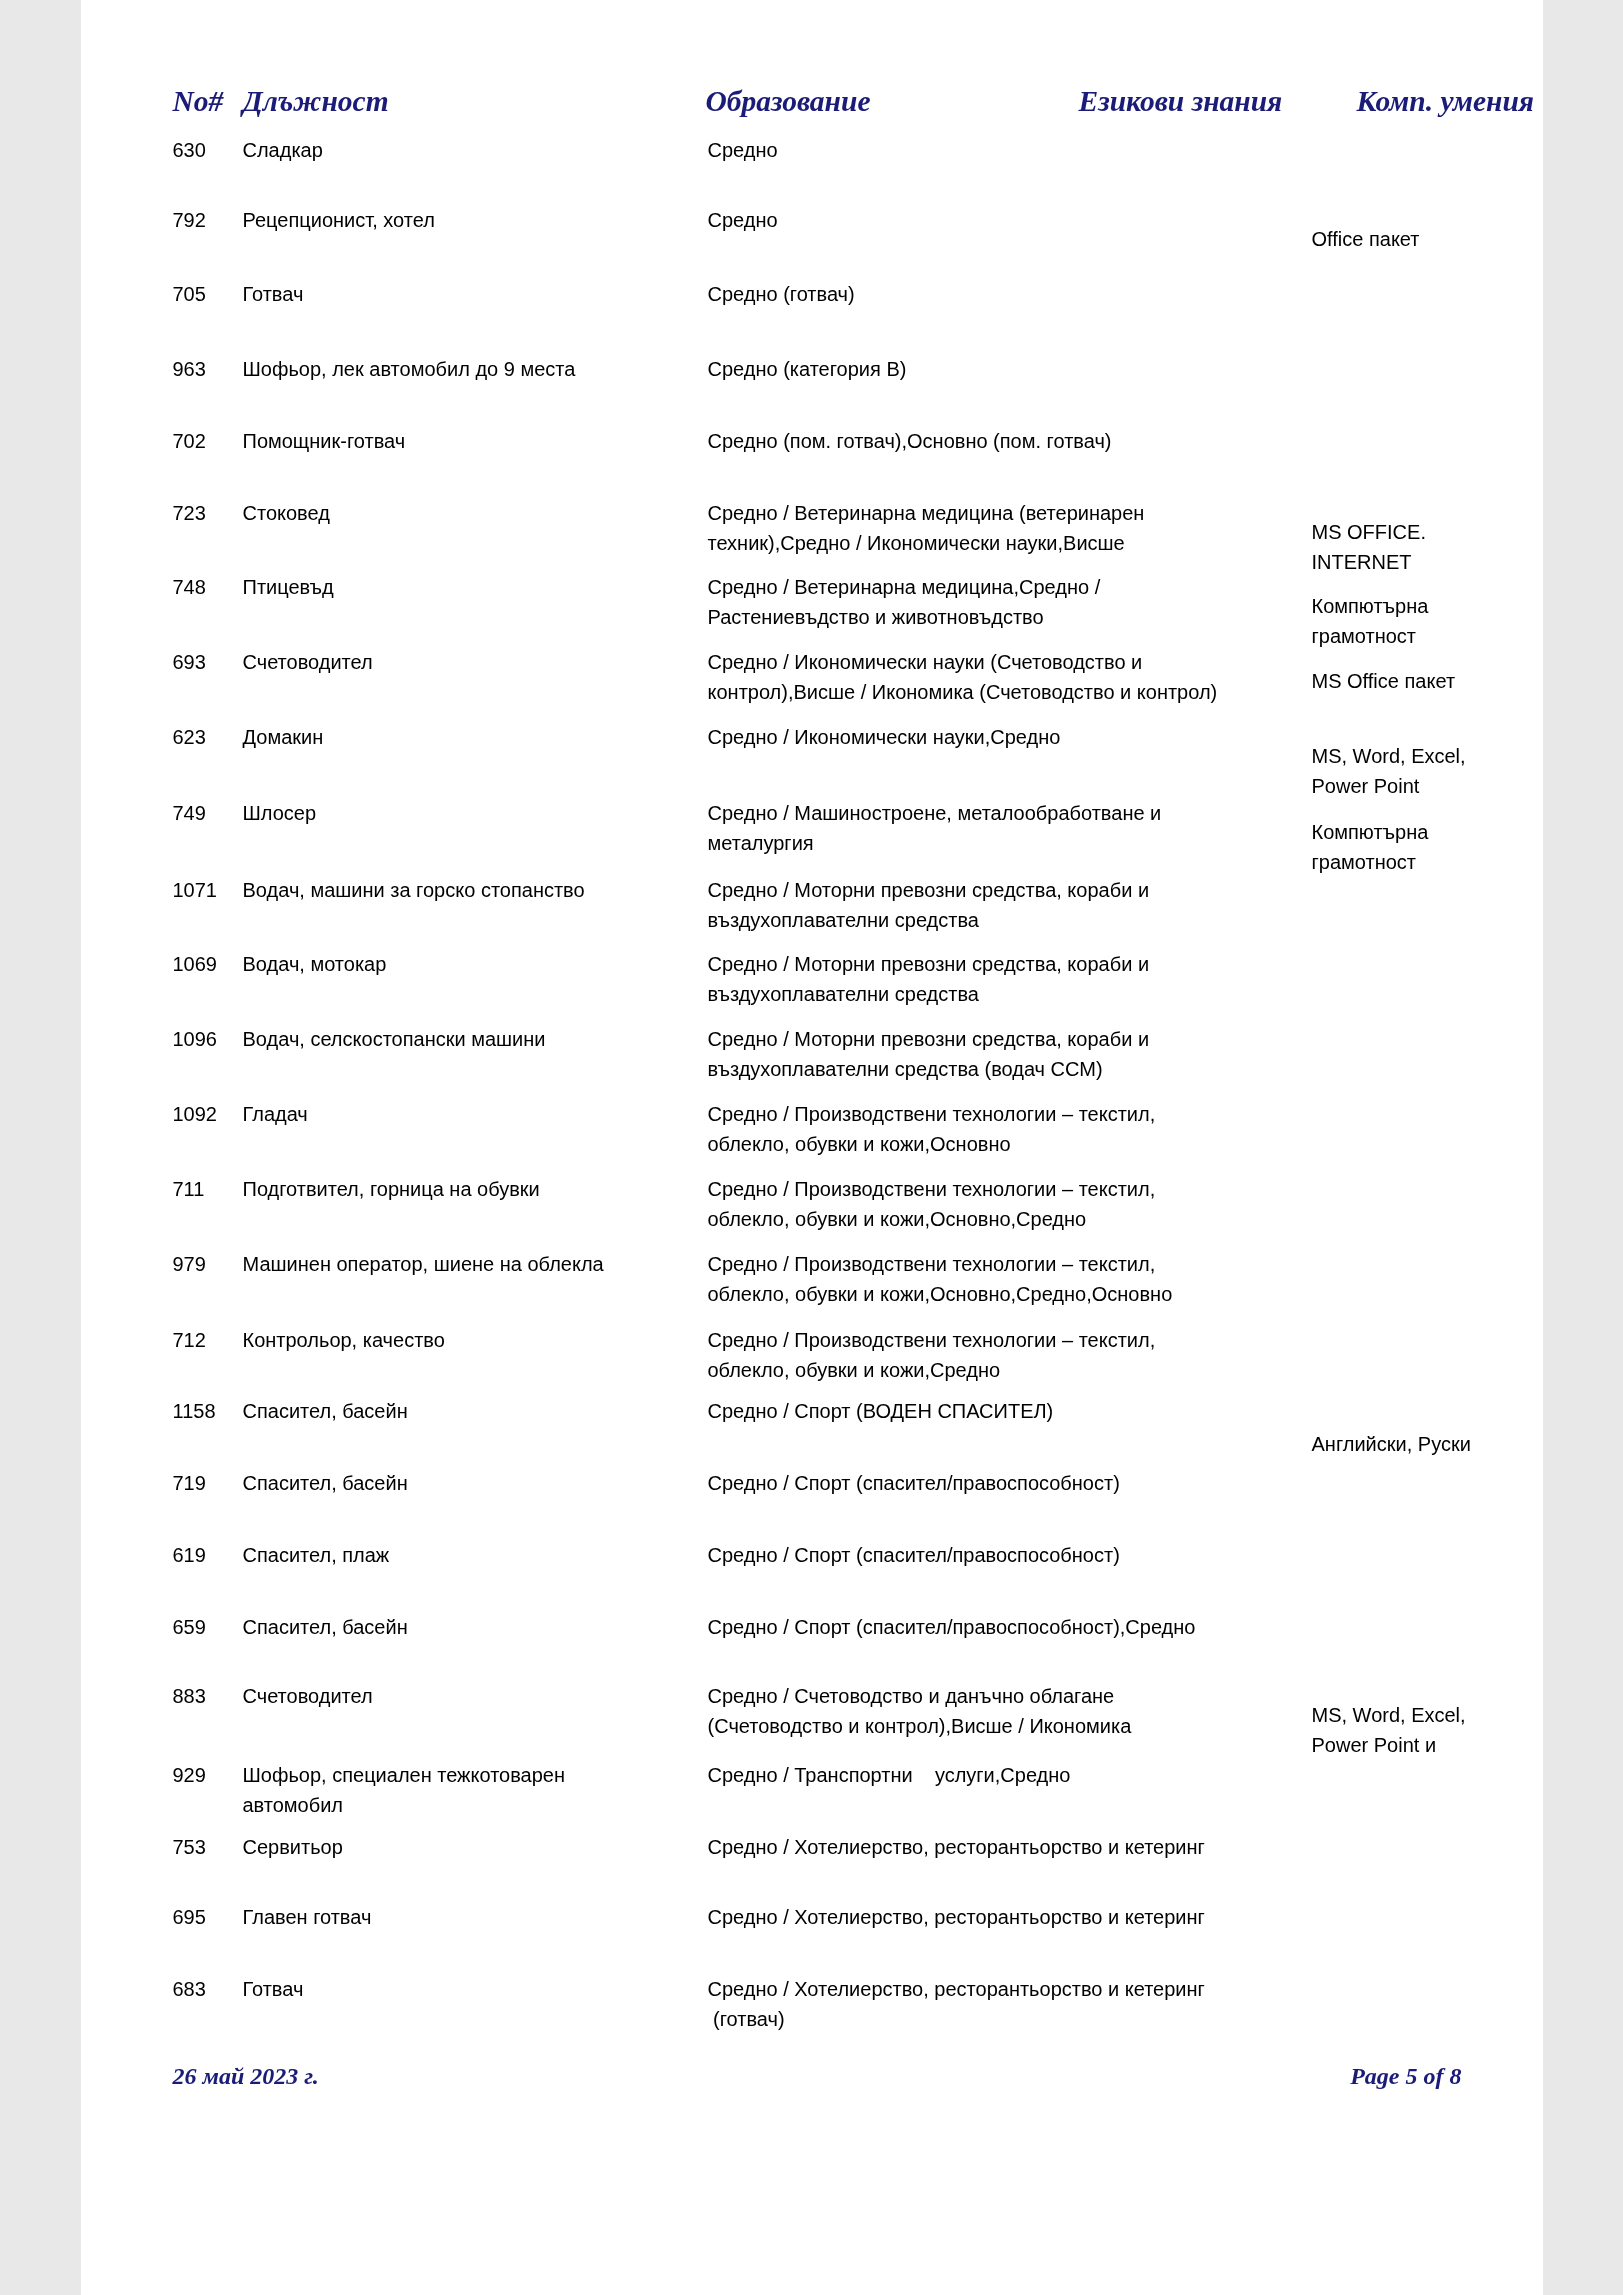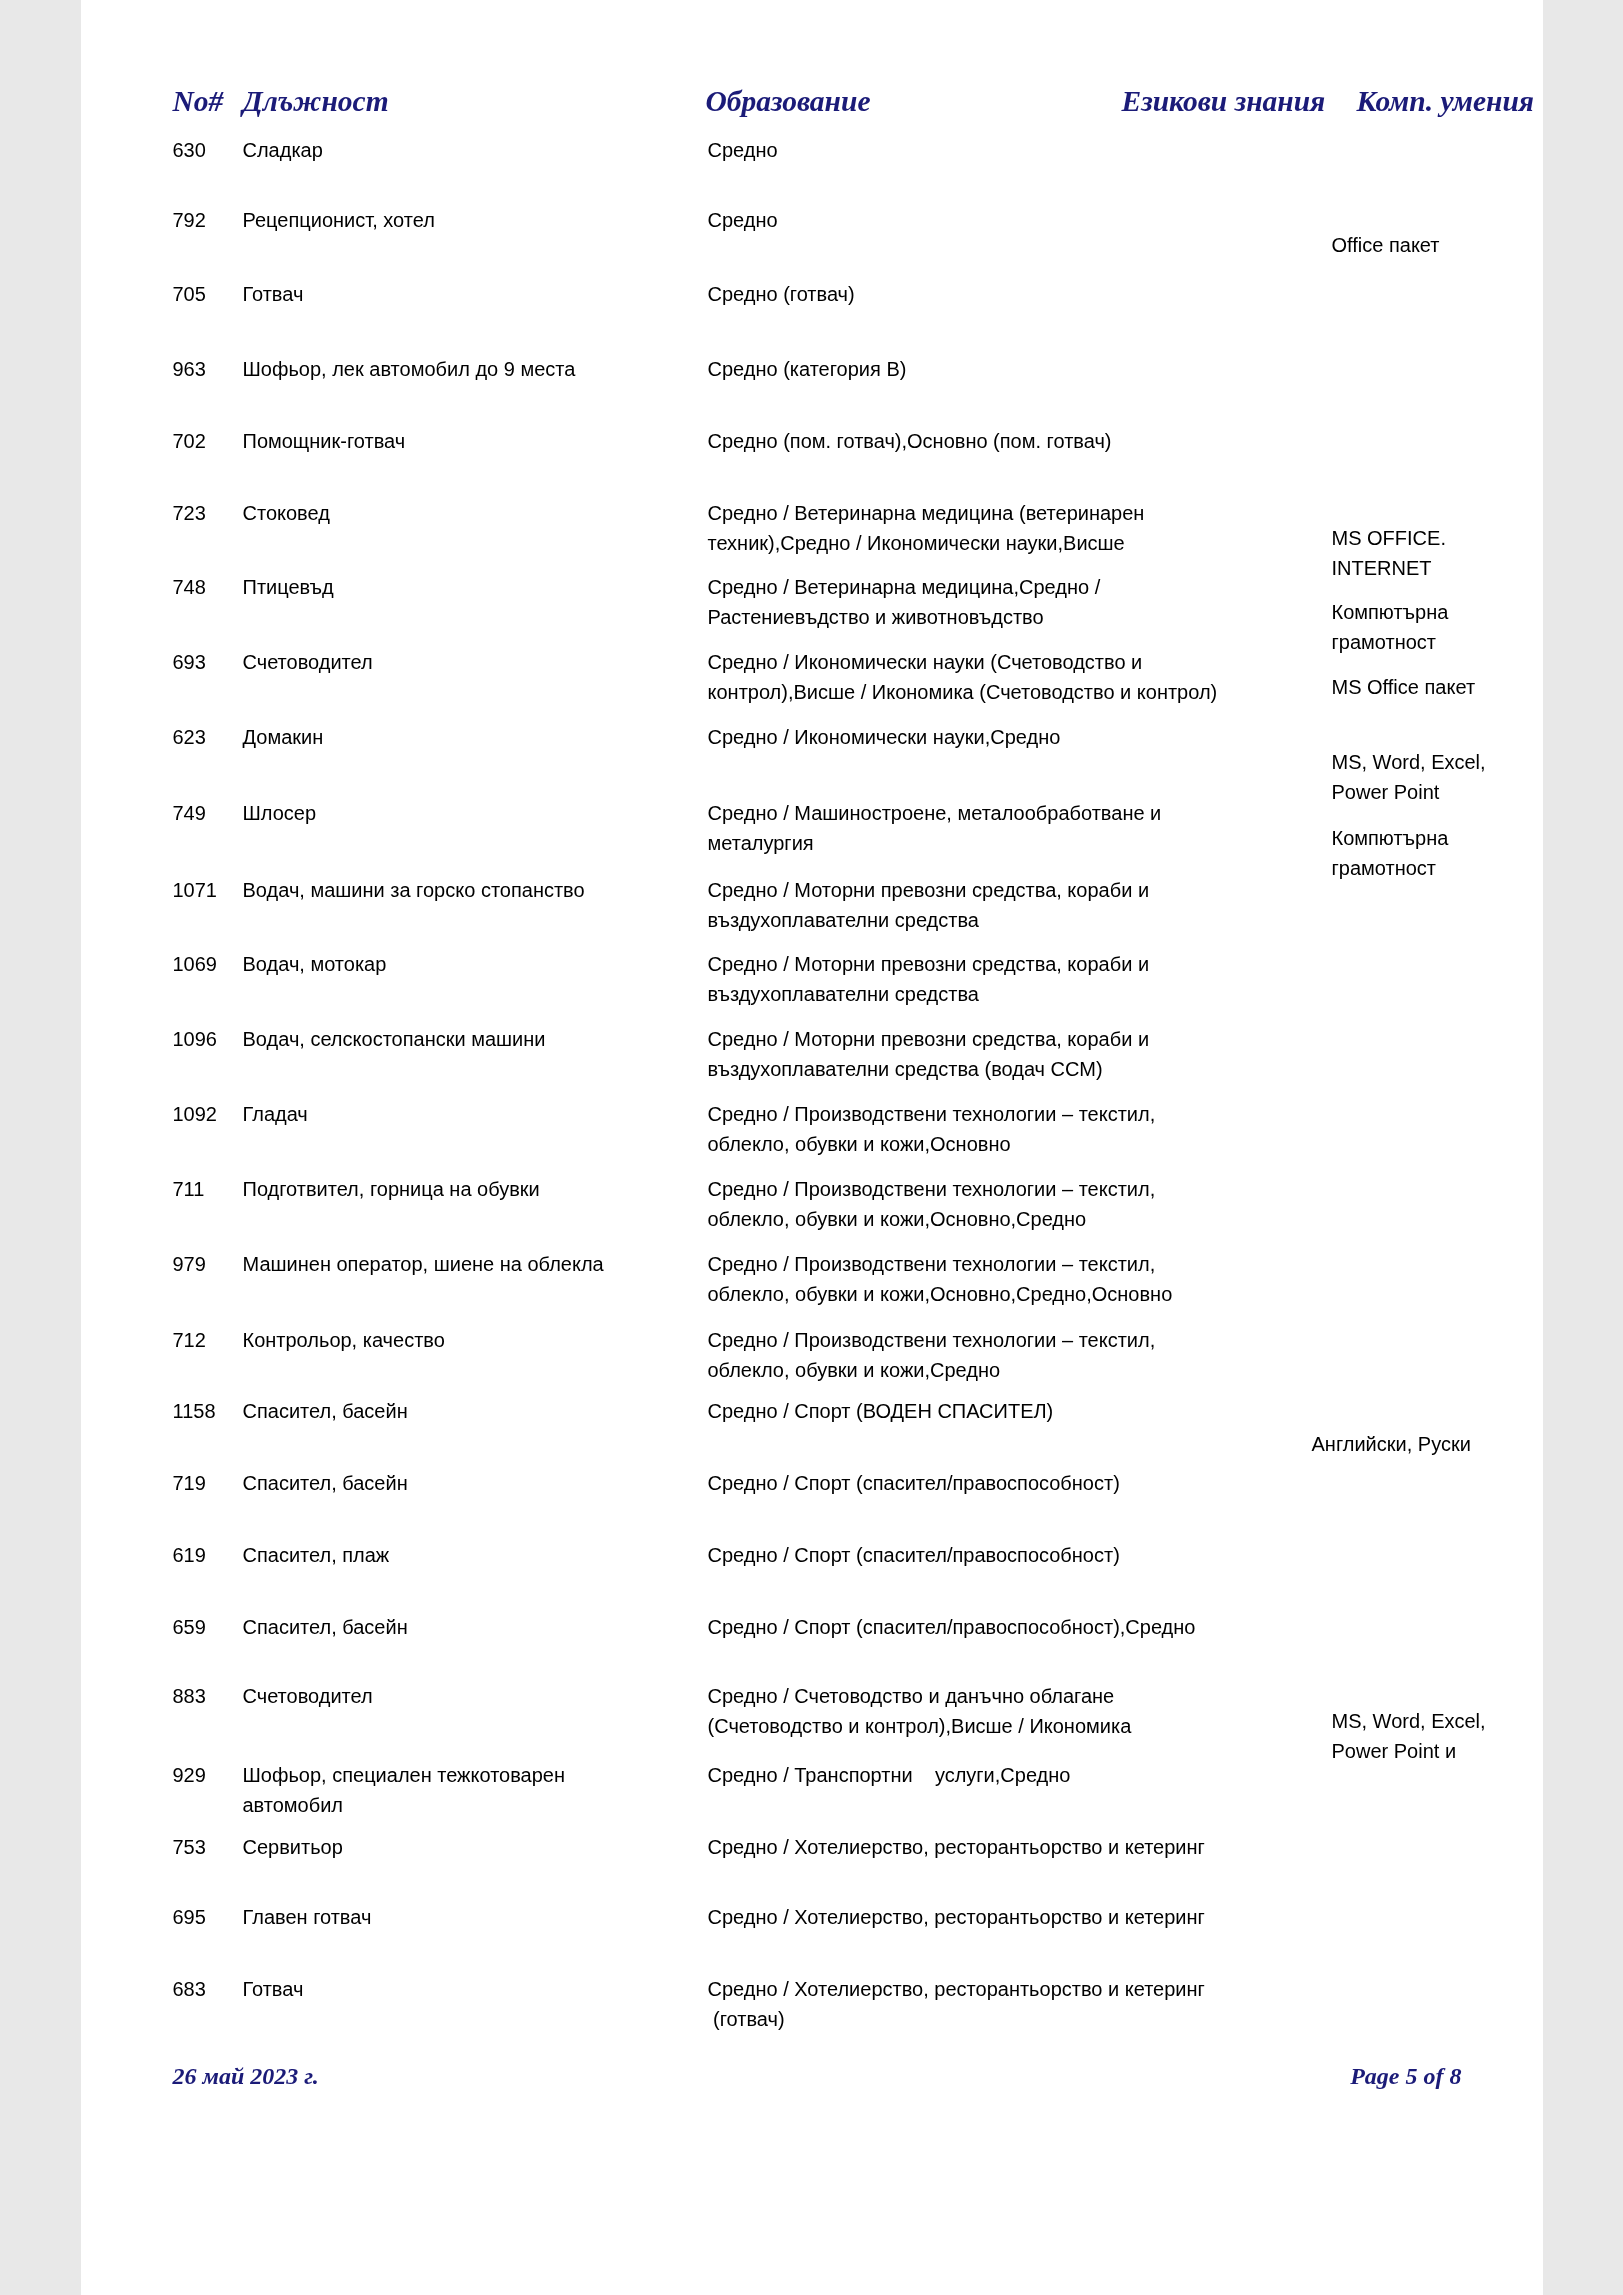--- a/index.html
+++ b/index.html
@@ -27,35 +27,35 @@
     font-style: italic;
     font-weight: 700;
     font-size: 29.5px;
     line-height: 34px;
     color: #1b1b78;
     white-space: nowrap;
   }
   .h-no   { left: 92px;  }
   .h-pos  { left: 162px;  }
   .h-edu  { left: 625px;  }
-  .h-lang { left: 1041px; }
+  .h-lang { left: 998px; }
   .h-comp { left: 1276px; }
   .h-br   { left: 1483px; text-align: center; }
   
   .row  { position: absolute; left: 0; width: 1623px; }
   .cell {
     position: absolute;
     top: 0;
     white-space: pre-wrap;
   }
   .c-no   { left: 92px;  width: 65px; }
   .c-pos  { left: 162px;  width: 432px; }
   .c-edu  { left: 627px;  width: 641px; }
   .c-lang { left: 1231px; width: 216px; margin-top: 33px; }
-  .c-comp { left: 1231px; width: 216px; top: 25px; margin-left: 20px; }
+  .c-comp { left: 1231px; width: 216px; top: 19px; }
   .c-br   { left: 1485px; width: 59px;  }
   
   .pfooter span {
     position: absolute;
     top: 2054px;
     font-family: "Liberation Serif", serif;
     font-style: italic;
     font-weight: 700;
     font-size: 24px;
     line-height: 30px;

